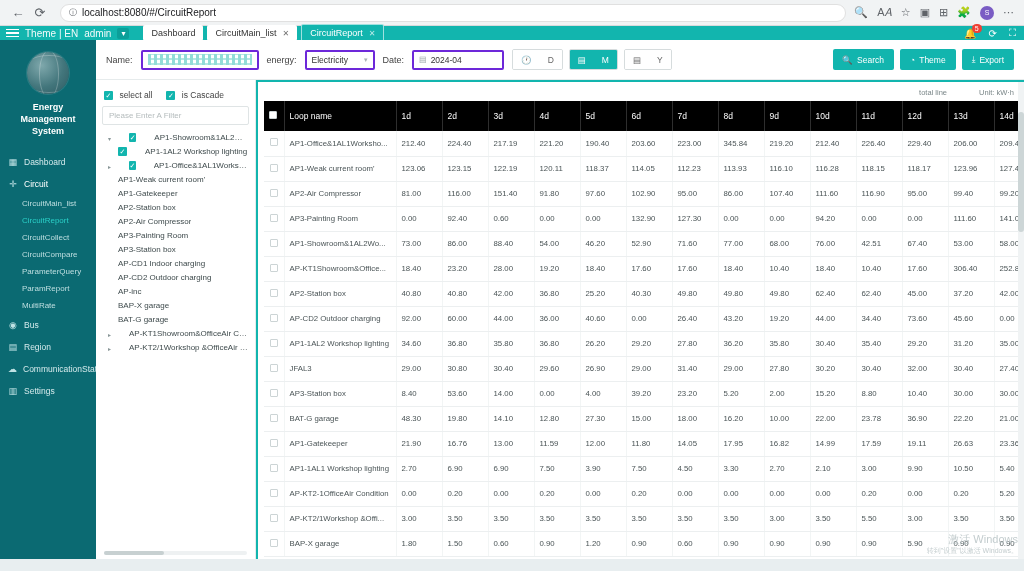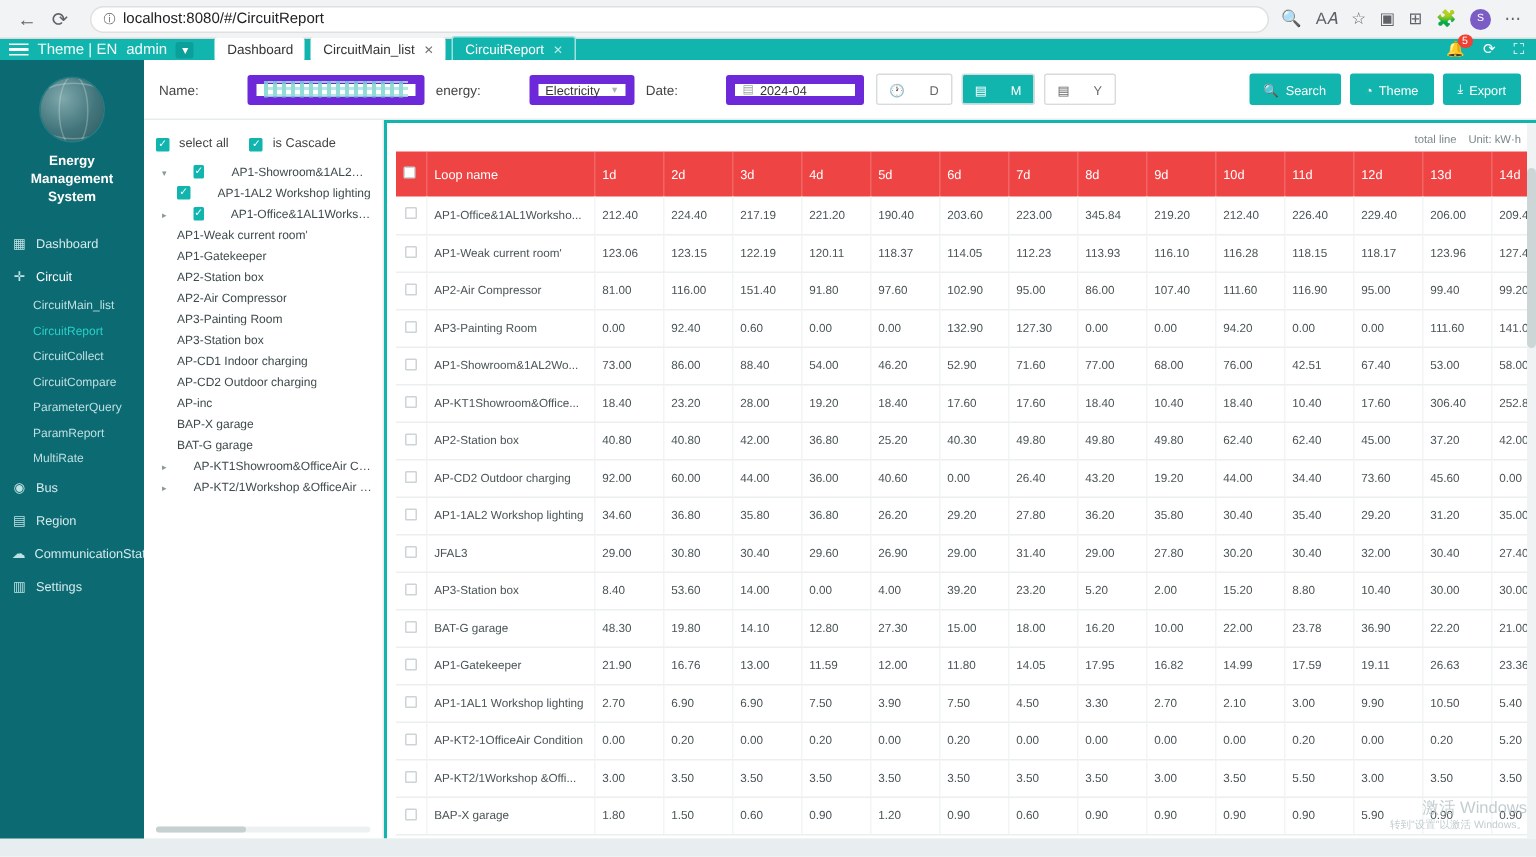--- a/index.html
+++ b/index.html
@@ -131,23 +131,23 @@
     background: #fff;
     display: flex; align-items: center;
     padding: 0 10px;
     gap: 8px;
     font-size: 9px;
     color: #555;
     border-bottom: 1px solid #e6ebec;
   }
   .f-label { color: #444; font-size: 9px; }
   .f-input {
-    height: 20px; border: 6px solid #6d28d9; border-radius: 2px;
+    height: 20px; border: 2px solid #6d28d9; border-radius: 2px;
     background: #fff; min-width: 118px; display: flex; align-items: center;
-    padding: 0 5px; font-size: 8.5px; color: #333; margin-left: 24px;
+    padding: 0 5px; font-size: 8.5px; color: #333;
   }
   .f-input.sel { justify-content: space-between; min-width: 70px; }
   .scribble {
     height: 11px; flex: 1;
     background:
       repeating-linear-gradient(90deg, #7fd6d2 0 3px, transparent 3px 6px),
       repeating-linear-gradient(0deg, #a9e3e0 0 2px, transparent 2px 5px);
     opacity: .85;
   }
   .date-ic { color:#9aa6a8; margin-right:4px; font-size:8px;}
@@ -201,26 +201,26 @@
   }
   .tree-scroll i { display:block; width: 42%; height:100%; background:#c7d0d1; border-radius:2px; }
 
   
   .table-panel {
     flex: 1; background: #fff; padding: 4px 6px 0 6px;
     border: 2px solid #12b5ae; border-right: none; border-bottom: none;
     overflow: hidden; position: relative;
   }
   .table-meta {
-    display: flex; justify-content: flex-end; gap: 8px;
+    display: flex; justify-content: flex-end; gap: 32px;
     font-size: 7.5px; color: #7b8789; padding: 2px 4px 4px 0;
   }
   table { border-collapse: collapse; width: 100%; table-layout: fixed; }
   thead th {
-    background: #ef4444; color: #fff; font-weight: normal;
+    background: #000000; color: #fff; font-weight: normal;
     font-size: 8.5px; text-align: left;
     padding: 7px 5px; height: 30px;
     border-right: 1px solid rgba(255,255,255,.18);
   }
   th.col-cb { width: 20px; }
   th.col-name { width: 112px; }
   th.col-d { width: 46px; text-align: left; }
   tbody td {
     font-size: 7.8px; color: #4a5456;
     padding: 6px 5px; height: 25px;
@@ -417,20 +417,23 @@
       <div class="tree-panel">
         <div class="tree-top">
           <span>
             <span class="cb">✓</span>
             <span>select all</span>
           </span>
           <span>
             <span class="cb">✓</span>
             <span>is Cascade</span>
           </span>
+        </div>
+        <div class="tree-filter">
+          <span>Please Enter A Filter</span>
         </div>
 
         <div class="tree-list">
           <div class="tnode indent1">
             <span class="arrow">▾</span>
             <span class="cb">✓</span>
             <span class="lbl">AP1-Showroom&amp;1AL2Workshop</span>
           </div>
           <div class="tnode indent2">
             <span class="cb">✓</span>

